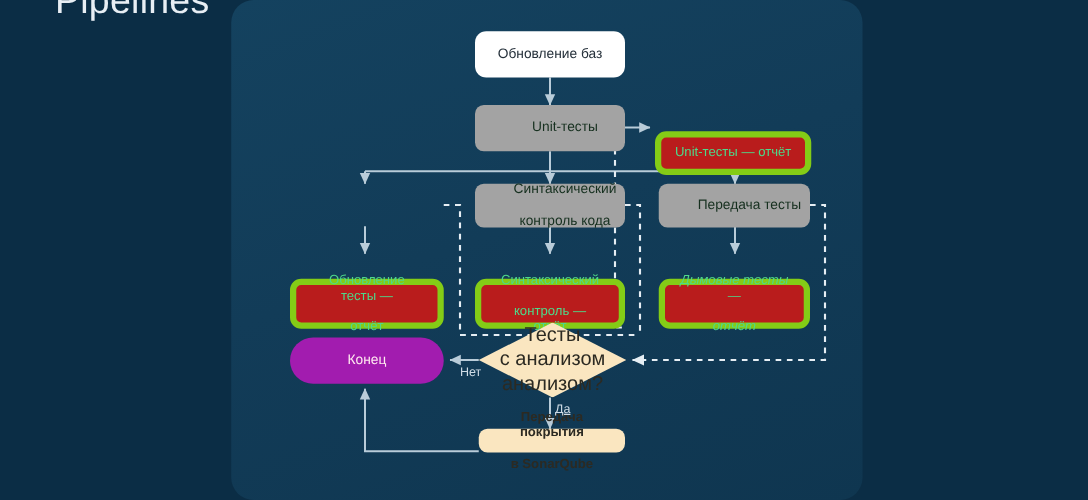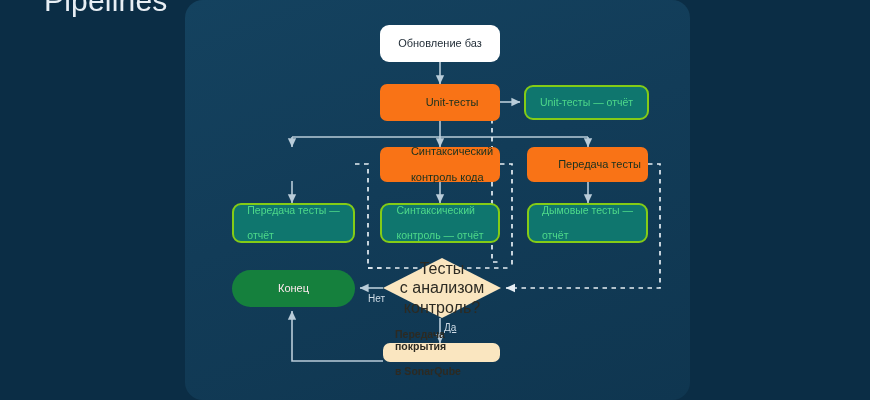--- a/index.html
+++ b/index.html
@@ -26,39 +26,39 @@
     z-index:2;
   }
 
   
   .wires{position:absolute;left:0;top:0;width:870px;height:400px;z-index:3;}
 
   
   .node{
     position:absolute;z-index:4;
     display:flex;align-items:center;justify-content:center;
-    line-height:1.18;
+    text-align:center;line-height:1.18;
     box-sizing:border-box;
   }
   .node span{display:block;padding:0 6px;}
 
   .n-start{
     background:#ffffff;color:#25303a;
     border-radius:9px;font-size:11px;
   }
   .n-green{
-    background:#f97316;color:#16301f;
+    background:#a3a3a3;color:#16301f;
     border-radius:7px;font-size:11px;font-weight:400;padding-left:24px;
   }
   .n-report{
-    background:#0f766e;color:#4ed98a;
-    border:2px solid #84cc16;border-radius:9px;font-size:10.5px;
+    background:#b91c1c;color:#4ed98a;
+    border:5px solid #84cc16;border-radius:9px;font-size:10.5px;margin-top:20px;
   }
   .n-end{
-    background:#15803d;color:#ffe9ef;
+    background:#a21caf;color:#ffe9ef;
     border-radius:999px;font-size:11px;
   }
   .n-cream{
     background:#fae6c0;color:#2c2a22;
     border-radius:7px;font-size:10.5px;
   }
 
   
   .diamond-wrap{position:absolute;z-index:4;}
   .diamond-shape{
@@ -141,21 +141,21 @@
     <span>Unit-тесты</span>
   </div>
 
   <div class="node n-report" style="left:524px;top:85px;width:125px;height:35px;">
     <span>Unit-тесты — отчёт</span>
   </div>
 
 
   <div class="node n-report" style="left:232px;top:203px;width:123px;height:40px;">
     <span>
-      <span>Передача тесты —</span><br>
+      <span>Обновление тесты —</span><br>
       <span>отчёт</span>
     </span>
   </div>
 
   <div class="node n-green" style="left:380px;top:147px;width:120px;height:35px;">
     <span>
       <span>Синтаксический</span><br>
       <span>контроль кода</span>
     </span>
   </div>
@@ -164,34 +164,34 @@
     <span>
       <span>Синтаксический</span><br>
       <span>контроль — отчёт</span>
     </span>
   </div>
 
   <div class="node n-green" style="left:527px;top:147px;width:121px;height:35px;">
     <span>Передача тесты</span>
   </div>
 
-  <div class="node n-report" style="left:527px;top:203px;width:121px;height:40px;">
+  <div class="node n-report" style="left:527px;top:203px;width:121px;height:40px;font-style:italic;">
     <span>
       <span>Дымовые тесты —</span><br>
       <span>отчёт</span>
     </span>
   </div>
 
   <div class="diamond-wrap" style="left:383px;top:258px;width:118px;height:60px;">
     <div class="diamond-shape"></div>
     <div class="diamond-text">
       <span>
         <span>Тесты</span><br>
         <span>с анализом</span><br>
-        <span>контроль?</span>
+        <span>анализом?</span>
       </span>
     </div>
   </div>
 
   <div class="node n-end" style="left:232px;top:270px;width:123px;height:37px;">
     <span>Конец</span>
   </div>
 
   <div class="node n-cream" style="left:383px;top:343px;width:117px;height:19px;font-weight:bold;">
     <span>

